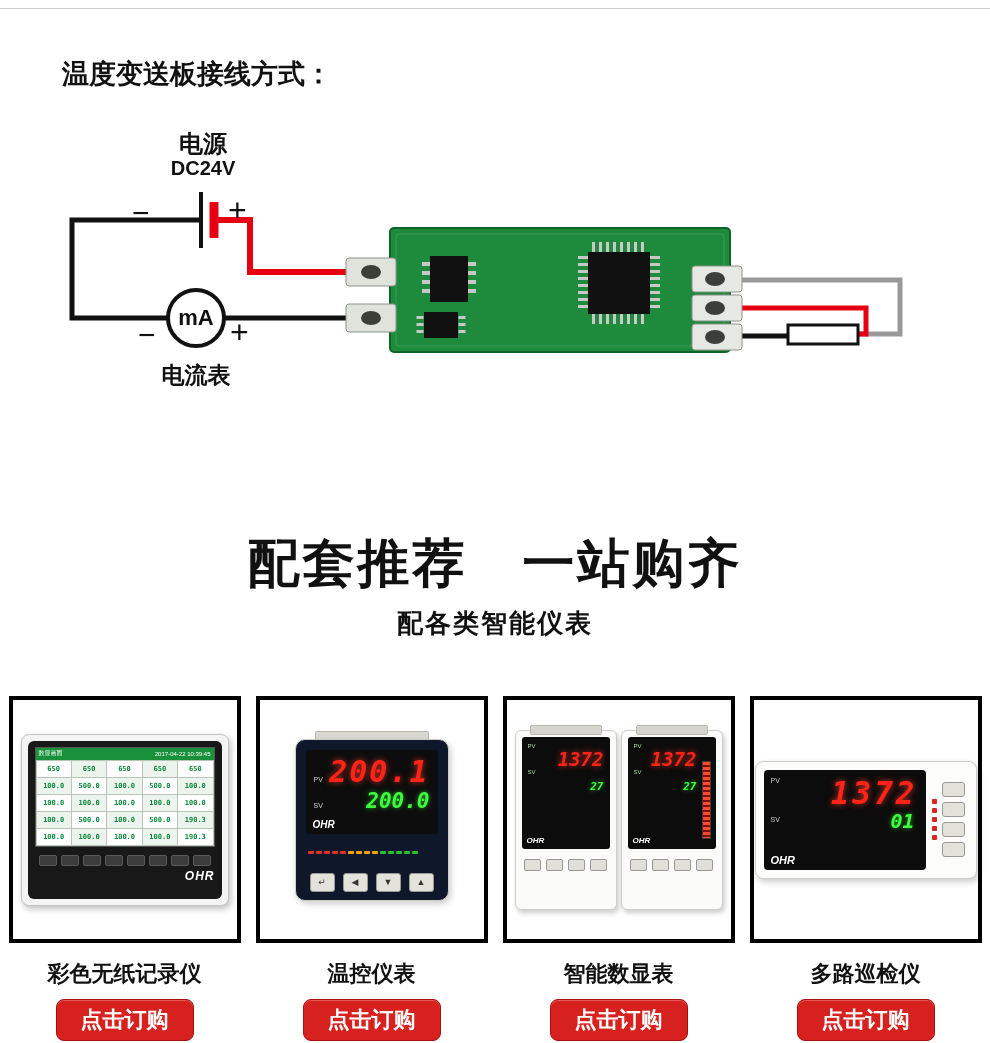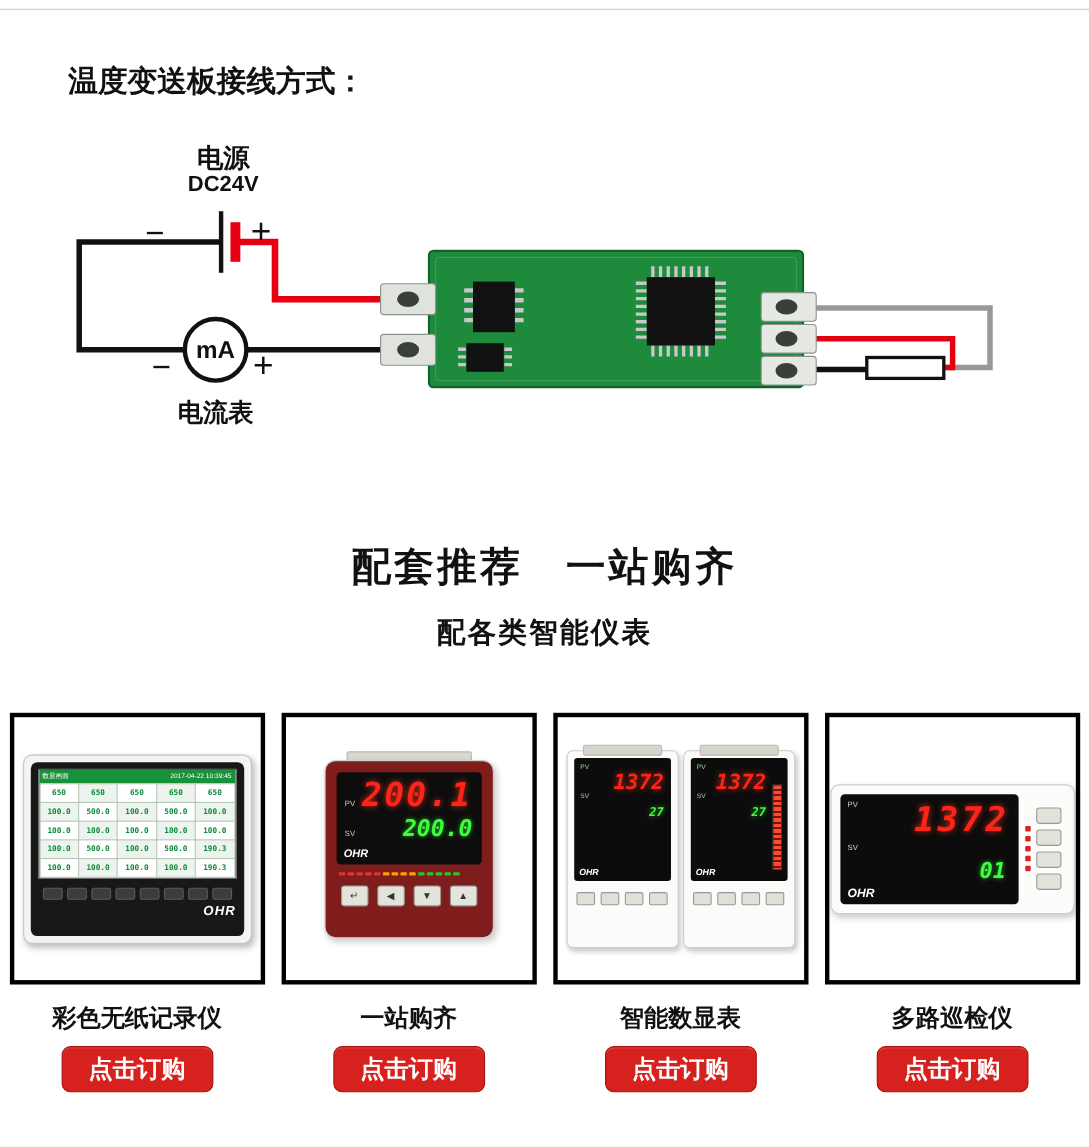--- a/index.html
+++ b/index.html
@@ -17,21 +17,21 @@
   .w-bminus{left:132px;top:196px;font-size:30px;}
   .w-bplus{left:228px;top:192px;font-size:32px;}
   .w-mminus{left:138px;top:318px;font-size:30px;}
   .w-mplus{left:230px;top:314px;font-size:32px;}
   .w-ma{left:168px;top:305px;width:56px;text-align:center;font-size:22px;font-weight:bold;}
   .w-ammeter{left:140px;top:360px;width:112px;text-align:center;font-size:23px;font-weight:bold;}
   .w-sensor{left:765px;top:352px;font-size:23px;font-weight:bold;}
 
   
   .promo{padding-top:56px;text-align:center;}
-  .promo-title{font-size:36px;font-weight:bold;letter-spacing:3px;line-height:58px;}
+  .promo-title{font-size:52px;font-weight:bold;letter-spacing:3px;line-height:58px;margin-top:48px;}
   .promo-sub{font-size:26px;font-weight:bold;margin-top:16px;line-height:30px;letter-spacing:2px;}
 
   
   .products{display:flex;justify-content:center;gap:15px;margin-top:58px;}
   .product-col{display:flex;flex-direction:column;align-items:center;}
   .card{width:232px;height:247px;border:4px solid #000;background:#fff;box-sizing:border-box;
         display:flex;align-items:center;justify-content:center;}
   .p-name{margin-top:16px;font-size:22px;font-weight:600;}
   .order-btn{margin-top:10px;background:#d7211e;border:1px solid #a80f0f;border-radius:8px;
              color:#fff;font-size:22px;font-weight:bold;padding:5px 24px;cursor:pointer;
@@ -56,23 +56,23 @@
   .rec-cell:nth-child(even){background:#edf3ed;}
   .rec-keys{display:flex;gap:4px;justify-content:center;margin-top:8px;}
   .rec-key{width:16px;height:9px;background:#3c3c3c;border:1px solid #5a5a5a;border-radius:2px;}
   .rec-brand{color:#fff;font-style:italic;font-weight:bold;font-size:12px;text-align:right;
              margin-top:3px;letter-spacing:1px;}
 
   
   .tc-wrap{position:relative;}
   .tc-clamp{position:absolute;top:-8px;left:20px;right:20px;height:10px;background:#d8d8d0;
             border:1px solid #b9b9af;border-radius:2px;}
-  .tc-body{width:154px;height:162px;background:#7f1d1d;border:1px solid #cfcfc5;border-radius:10px;
+  .tc-body{width:154px;height:162px;background:#0f172a;border:1px solid #cfcfc5;border-radius:10px;
            box-shadow:2px 3px 6px rgba(0,0,0,.2);padding:10px 10px 8px;box-sizing:border-box;
-           display:flex;flex-direction:column;position:relative;}
+           display:flex;flex-direction:column;position:relative;justify-content:space-between;}
   .tc-display{background:#0d0d0d;border-radius:4px;height:84px;position:relative;
               padding:6px 8px 4px;box-sizing:border-box;}
   .tc-row{display:flex;align-items:baseline;justify-content:space-between;}
   .tc-lbl{color:#cfcfcf;font-size:7px;}
   .tc-pv{font-size:30px;line-height:32px;letter-spacing:2px;}
   .tc-sv{font-size:21px;line-height:22px;margin-top:2px;}
   .tc-brand{position:absolute;left:7px;bottom:4px;color:#fff;font-weight:bold;font-style:italic;font-size:10px;}
   .tc-leds{display:flex;gap:2px;margin:7px 2px 0;}
   .tc-led{width:6px;height:3px;border-radius:1px;}
   .tc-led.r{background:#e23326;} .tc-led.y{background:#f6a400;} .tc-led.g{background:#2bc22b;}
@@ -98,21 +98,21 @@
   .dd-keys{display:flex;gap:5px;justify-content:center;margin-top:10px;}
   .dd-key{width:15px;height:10px;background:#e0e0d8;border:1px solid #999;border-radius:2px;}
 
   
   .wm-body{width:222px;height:118px;background:#fcfcfa;border:1px solid #ccc;border-radius:8px;
            padding:8px;box-sizing:border-box;display:flex;gap:6px;
            box-shadow:2px 3px 6px rgba(0,0,0,.2);}
   .wm-display{flex:1;background:#0c0c0c;border-radius:4px;position:relative;
               padding:7px 8px;box-sizing:border-box;}
   .wm-pv{font-size:31px;text-align:right;line-height:32px;letter-spacing:3px;}
-  .wm-sv{font-size:20px;text-align:right;line-height:21px;margin-top:20px;padding-right:3px;}
+  .wm-sv{font-size:20px;text-align:right;line-height:21px;margin-top:2px;padding-right:3px;}
   .wm-lbl{position:absolute;color:#cfcfcf;font-size:7px;left:7px;}
   .wm-lbl.pv{top:7px;} .wm-lbl.sv{top:46px;}
   .wm-brand{position:absolute;left:7px;bottom:4px;color:#fff;font-weight:bold;font-style:italic;font-size:11px;}
   .wm-side{width:36px;display:flex;gap:5px;align-items:center;}
   .wm-leds{display:flex;flex-direction:column;gap:4px;}
   .wm-led{width:5px;height:5px;background:#d22;border-radius:1px;}
   .wm-keys{display:flex;flex-direction:column;gap:5px;}
   .wm-key{width:21px;height:13px;background:#e2e2da;border:1px solid #999;border-radius:3px;}
 </style>
 </head>
@@ -277,21 +277,21 @@
           </div>
           <div class="tc-keys">
             <span class="tc-key">↵</span>
             <span class="tc-key">◀</span>
             <span class="tc-key">▼</span>
             <span class="tc-key">▲</span>
           </div>
         </div>
       </div>
     </div>
-    <div class="p-name">一站购齐</div>
+    <div class="p-name">温控仪表</div>
     <button class="order-btn">点击订购</button>
   </div>
 
   <div class="product-col">
     <div class="card">
       <div class="dual">
         <div class="dd-unit">
           <div class="dd-clamp"></div>
           <div class="dd-display">
             <span class="dd-lbl">PV</span>

